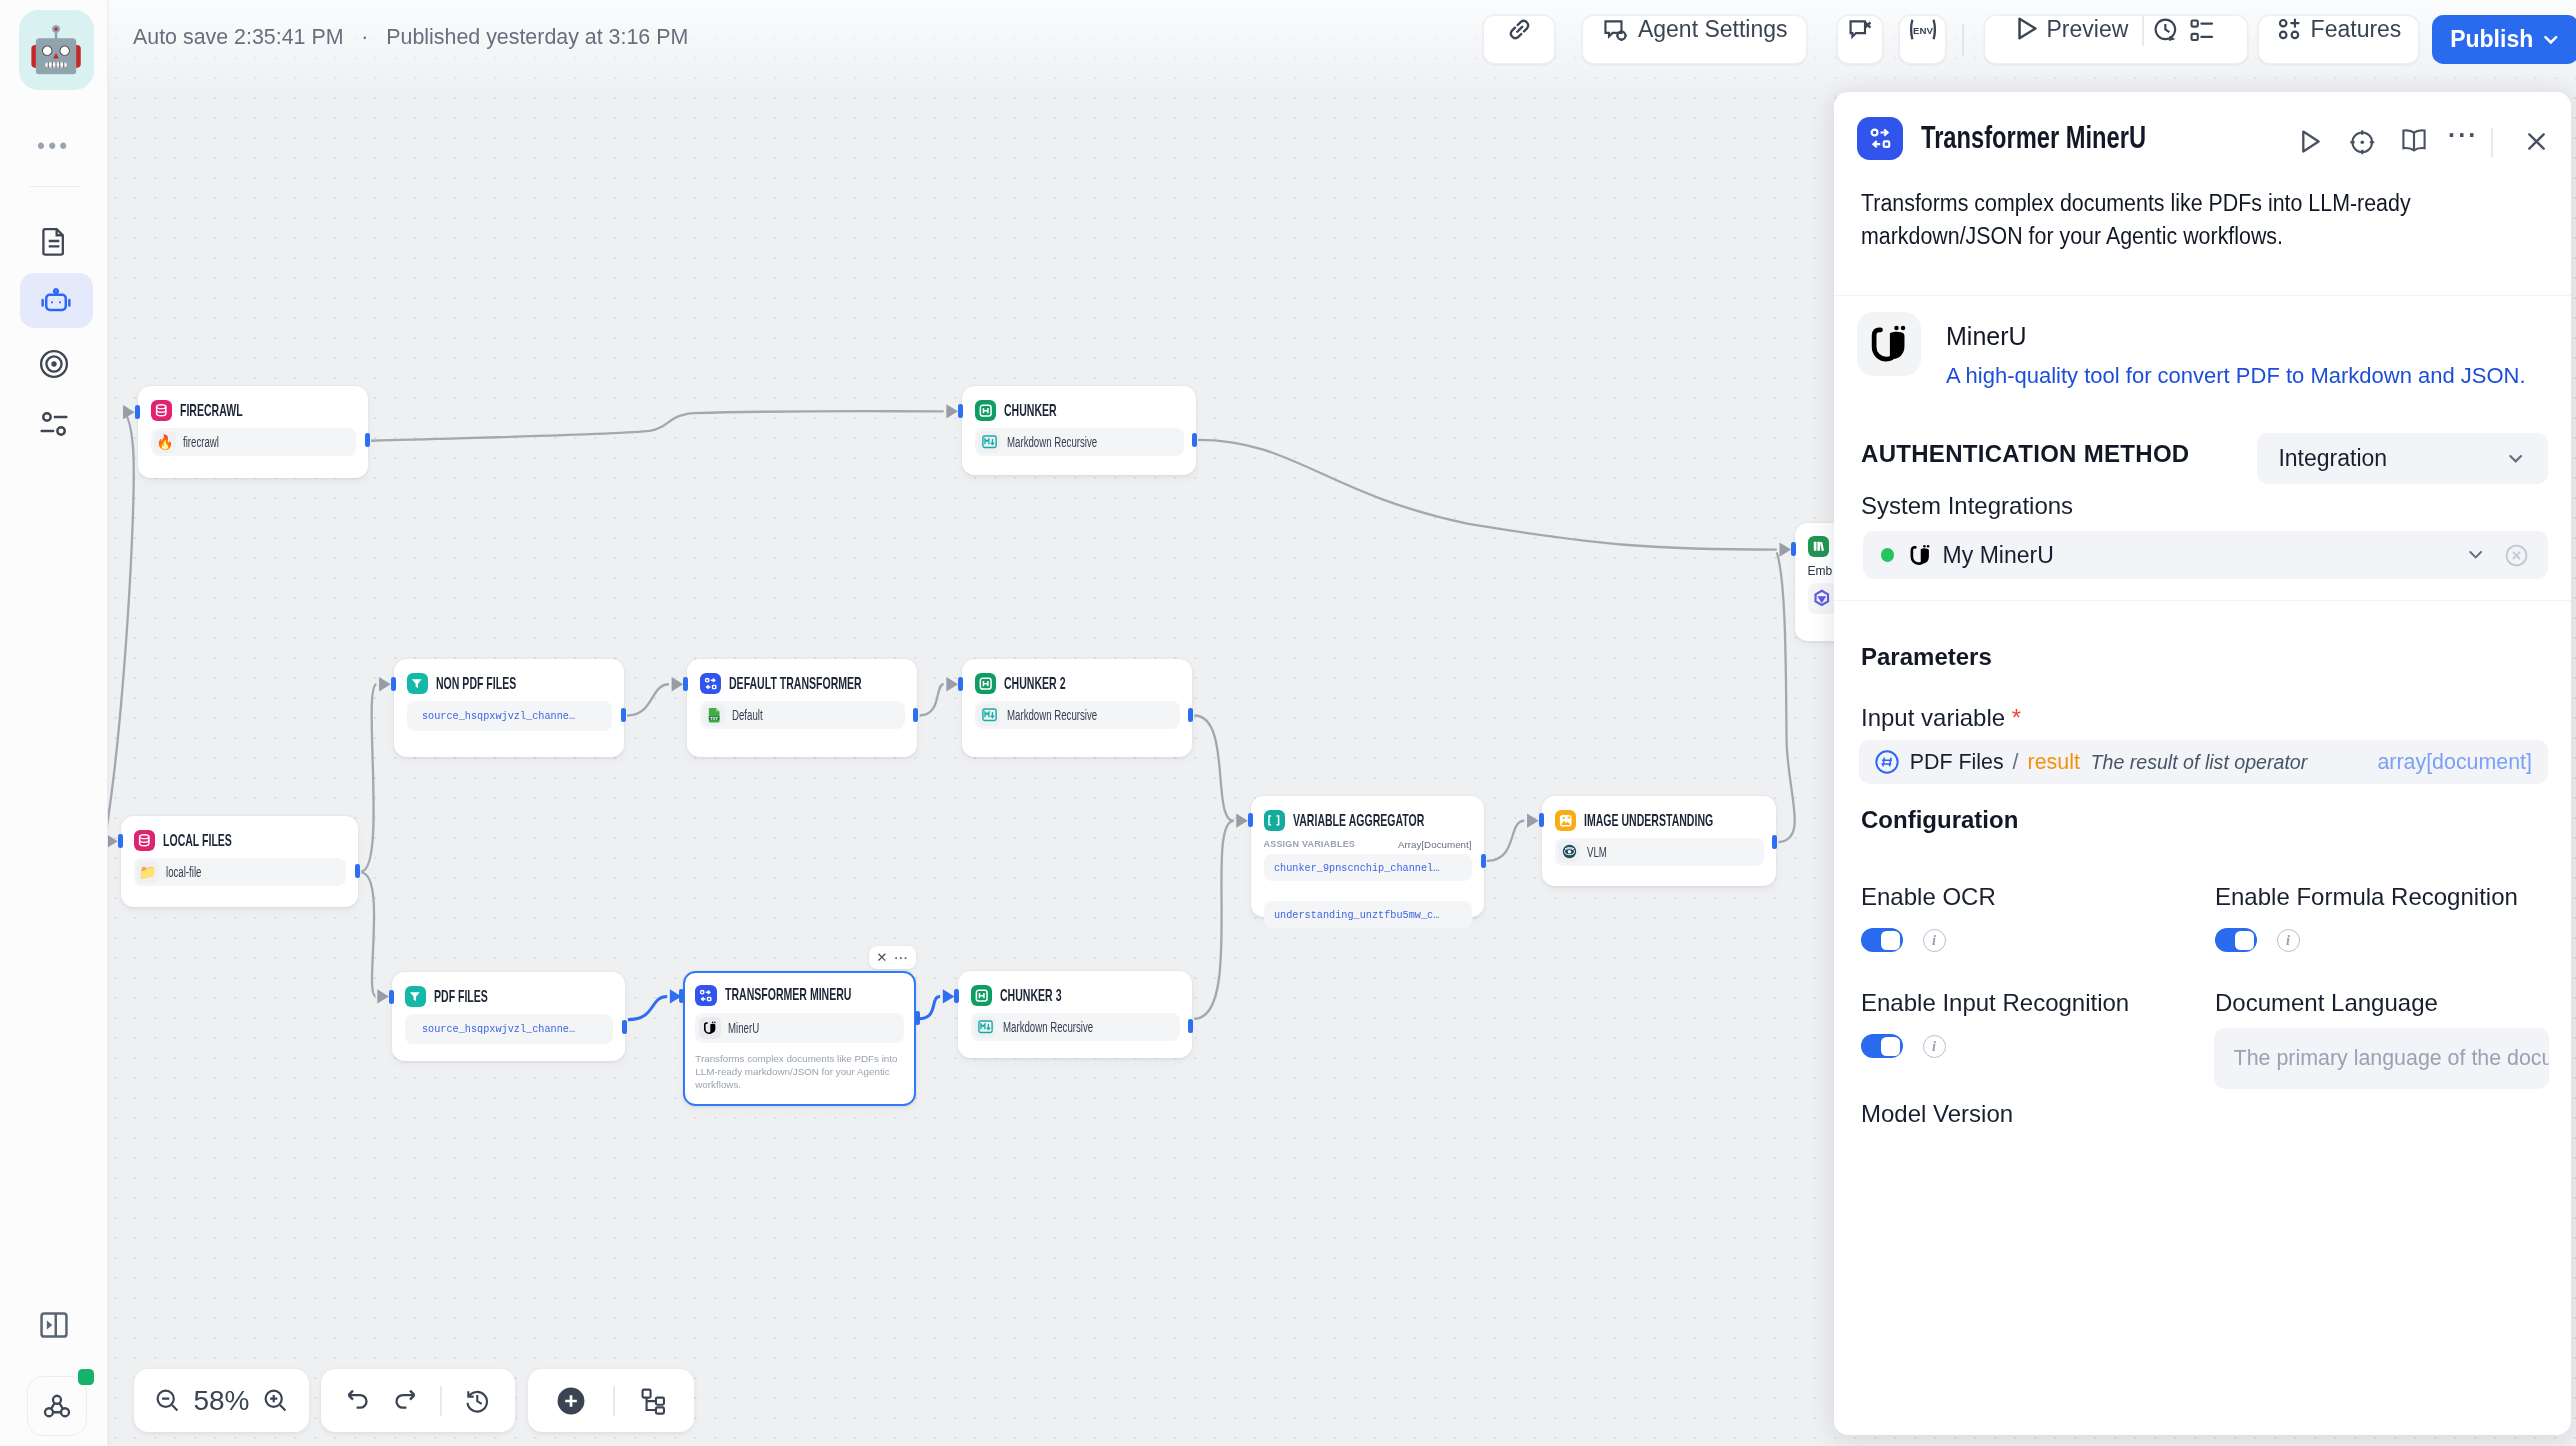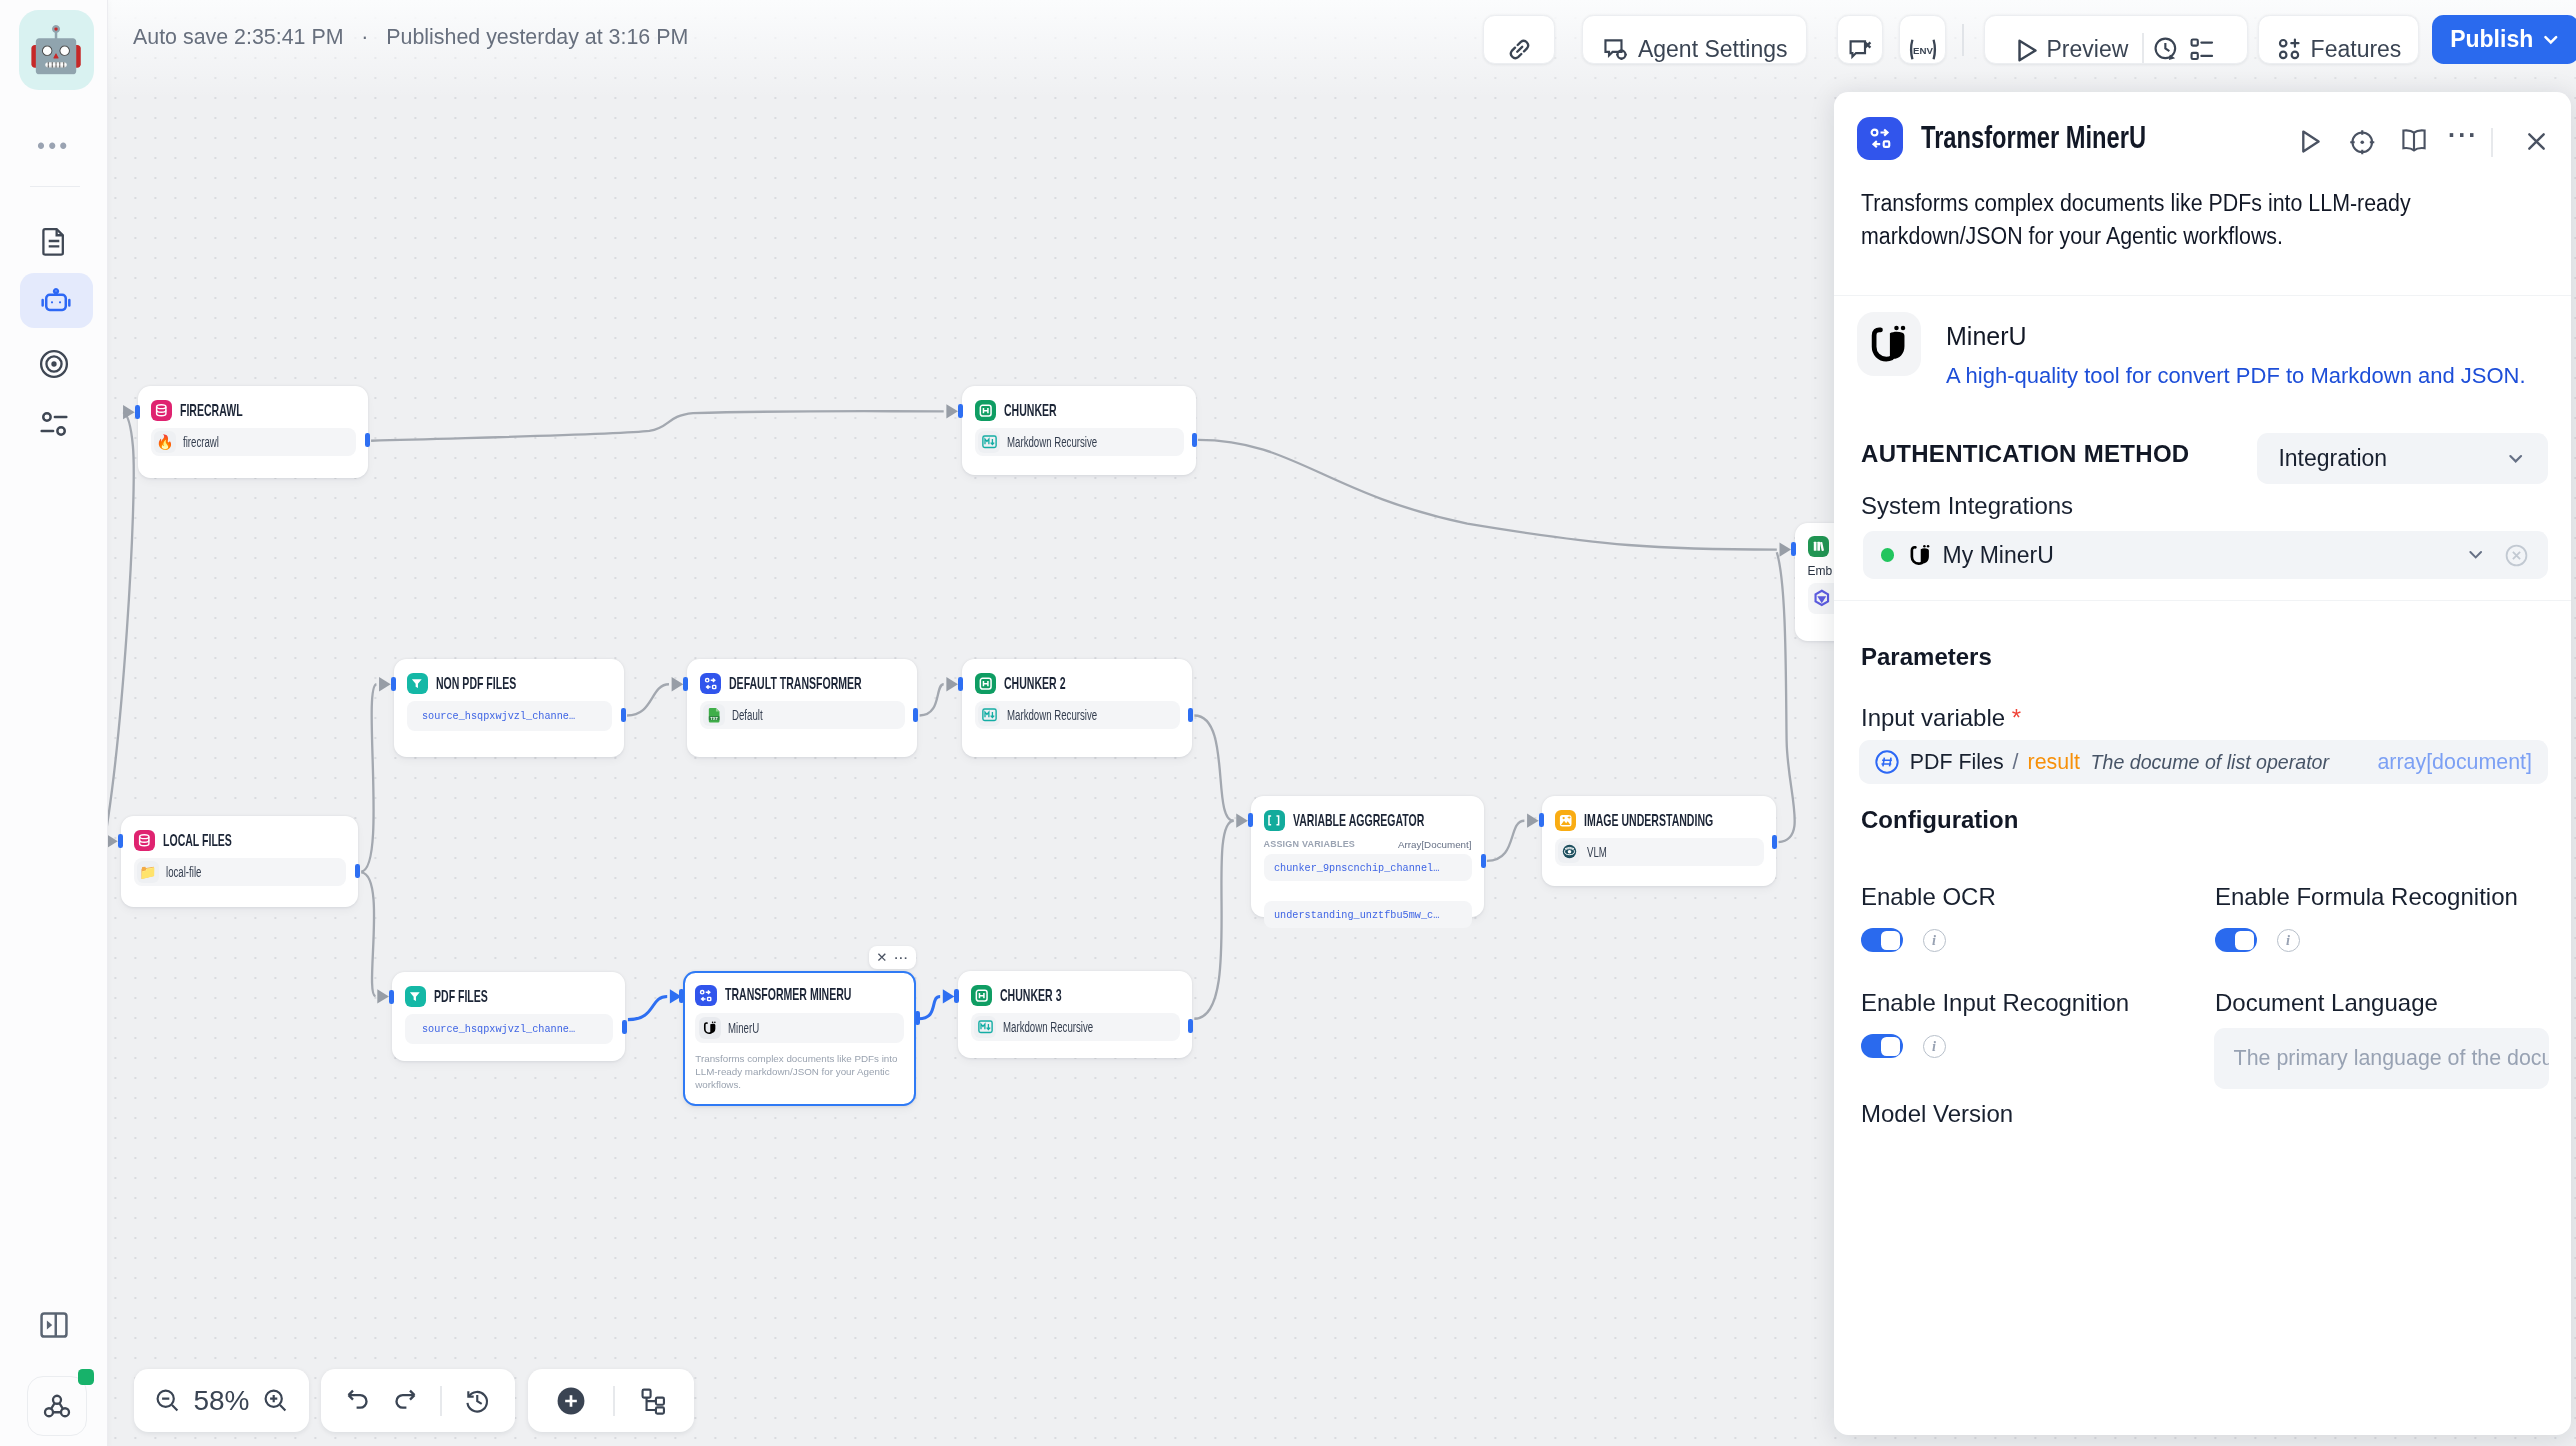--- a/index.html
+++ b/index.html
@@ -12,21 +12,21 @@
 #sidebar{position:absolute;left:0;top:0;width:108px;height:1447px;background:#fcfcfd;border-right:0.9px solid #ececf0;box-shadow:1.8px 0 5.4px rgba(16,24,40,.03)}
 .avatar{position:absolute;left:19px;top:9.8px;width:75px;height:80px;border-radius:19.6px;background:#d9f2f1;display:flex;align-items:center;justify-content:center;font-size:45px}
 .sdots{position:absolute;left:0;top:134px;width:108px;text-align:center;color:#9aa3b2;font-size:21.4px;letter-spacing:3.6px;font-weight:700}
 .sdiv{position:absolute;left:30px;top:186px;width:50px;border-top:1.8px solid #eaecf0}
 .sicon{position:absolute;left:0;width:108px;display:flex;justify-content:center;color:#3f4754}
 .stile{position:absolute;left:19.6px;top:273px;width:73px;height:55px;border-radius:14.3px;background:#e4eafc;display:flex;align-items:center;justify-content:center}
 .btile{position:absolute;left:27px;top:1376px;width:60px;height:60px;border-radius:16px;background:#fcfcfd;border:1.8px solid #ebedf0;display:flex;align-items:center;justify-content:center}
 .gdot{position:absolute;left:78px;top:1369px;width:16px;height:16px;border-radius:4.5px;background:#17b26a}
 
 #autosave{position:absolute;left:133px;top:25px;font-size:21.4px;color:#676f7d}
-.tbtn{position:absolute;top:15px;height:49px;background:#fff;border:0.9px solid #eceef1;border-radius:11.6px;box-shadow:0 0.9px 2.7px rgba(16,24,40,.07);display:flex;align-items:flex-end;justify-content:center;color:#3a4453;font-size:23px;gap:8px}
+.tbtn{position:absolute;top:15px;height:49px;background:#fff;border:0.9px solid #eceef1;border-radius:11.6px;box-shadow:0 0.9px 2.7px rgba(16,24,40,.07);display:flex;align-items:flex-start;justify-content:center;color:#3a4453;font-size:23px;gap:8px}
 .publish{position:absolute;top:15px;left:2432px;width:147px;height:49px;background:#2a6aee;border-radius:11.6px;color:#fff;font-size:23px;font-weight:700;display:flex;align-items:center;justify-content:center;gap:8px}
 .tdiv{position:absolute;top:24px;width:1.8px;height:32px;background:#e1e4e8}
 
 .node{position:absolute;background:#fff;border-radius:12.5px;box-shadow:0 0.9px 2.7px rgba(16,24,40,.08),0 3.6px 9px rgba(16,24,40,.04);padding:12.5px 12.5px 10.7px}
 .node.sel{border:2.2px solid #2f7af5;padding:10.3px 10.3px 8.5px}
 .nhd{display:flex;align-items:center;gap:8px;height:24px}
 .nic{width:21.4px;height:21.4px;border-radius:6.2px;flex:0 0 21.4px;display:flex;align-items:center;justify-content:center;color:#fff}
 .ntt{font-weight:700;font-size:17px;color:#1c2536;white-space:nowrap;display:inline-block;transform:scaleX(.62);transform-origin:0 55%}
 .nrow{margin-top:5.4px;background:#f4f5f7;border-radius:8px;height:28px;display:flex;align-items:center;padding:0 3.6px;gap:7.1px;font-size:11.6px;color:#3a4453;white-space:nowrap}
 .rt{font-size:14px;display:inline-block;transform:scaleX(.69);transform-origin:0 55%;color:#333d4e}
@@ -588,21 +588,21 @@
   <div class="h2" style="position:absolute;left:27px;top:551px">Parameters</div>
   <div class="lbl" style="position:absolute;left:27px;top:612px">Input variable <span style="color:#f04438">*</span></div>
   <div class="gsel" style="left:25px;top:648px;width:689px;height:44px;position:absolute;padding:0 16px;font-size:21.4px;background:#f2f4f7">
     <svg width="24" height="24" viewBox="0 0 27 27" style="margin-right:10.7px">
           <circle cx="13.5" cy="13.5" r="12" fill="none" stroke="#2d68f5" stroke-width="2.2"></circle>
           <path d="M10.5,8.5 l-1.6,10 M18,8.5 l-1.6,10 M8,11.5 h11 M7.3,15.8 h11" stroke="#2d68f5" stroke-width="1.8" fill="none"></path>
         </svg>
     <span style="color:#18202f">PDF Files</span>
         <span style="color:#667085;margin:0 9px">/</span>
         <span style="color:#f79009">result</span>
-    <span style="color:#475467;font-style:italic;font-size:19.6px;margin-left:10.7px">The docume of list operator</span>
+    <span style="color:#475467;font-style:italic;font-size:19.6px;margin-left:10.7px">The result of list operator</span>
     <span style="margin-left:auto;color:#7ca0f4">array[document]</span>
   </div>
   <div class="h2" style="position:absolute;left:27px;top:714px">Configuration</div>
   <div class="lbl" style="position:absolute;left:27px;top:791px">Enable OCR</div>
   <div class="lbl" style="position:absolute;left:381px;top:791px">Enable Formula Recognition</div>
   <div style="position:absolute;left:27px;top:836px;display:flex;align-items:center;gap:19.6px">
         <span class="tgl"></span>
         <span class="info">i</span>
       </div>
   <div style="position:absolute;left:381px;top:836px;display:flex;align-items:center;gap:19.6px">

